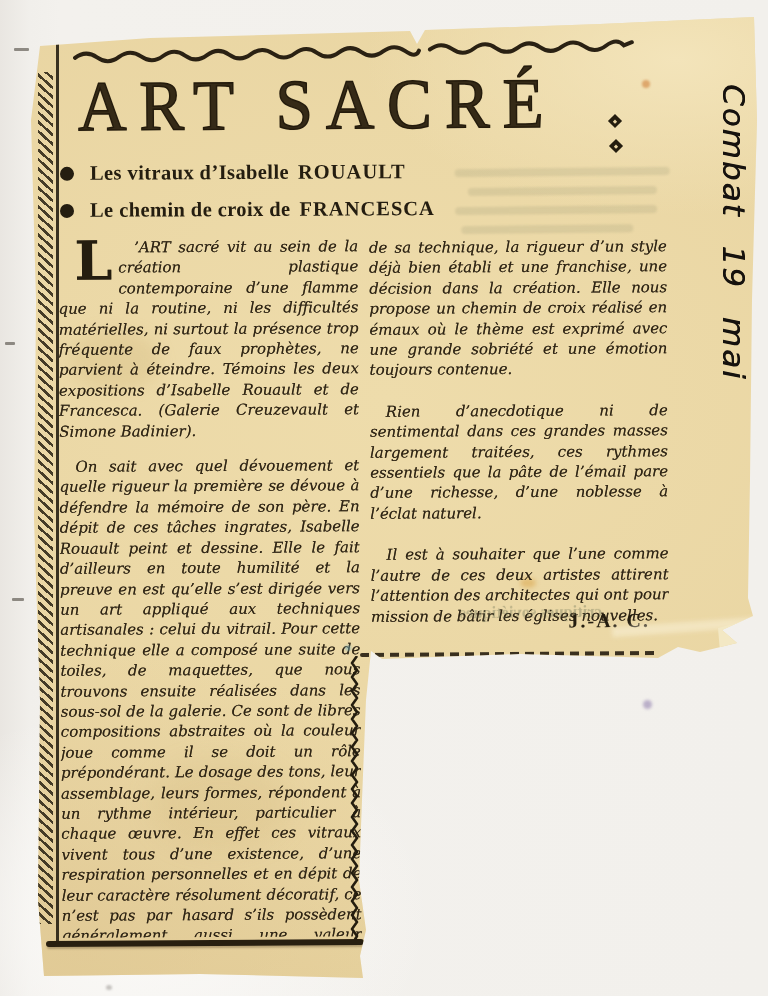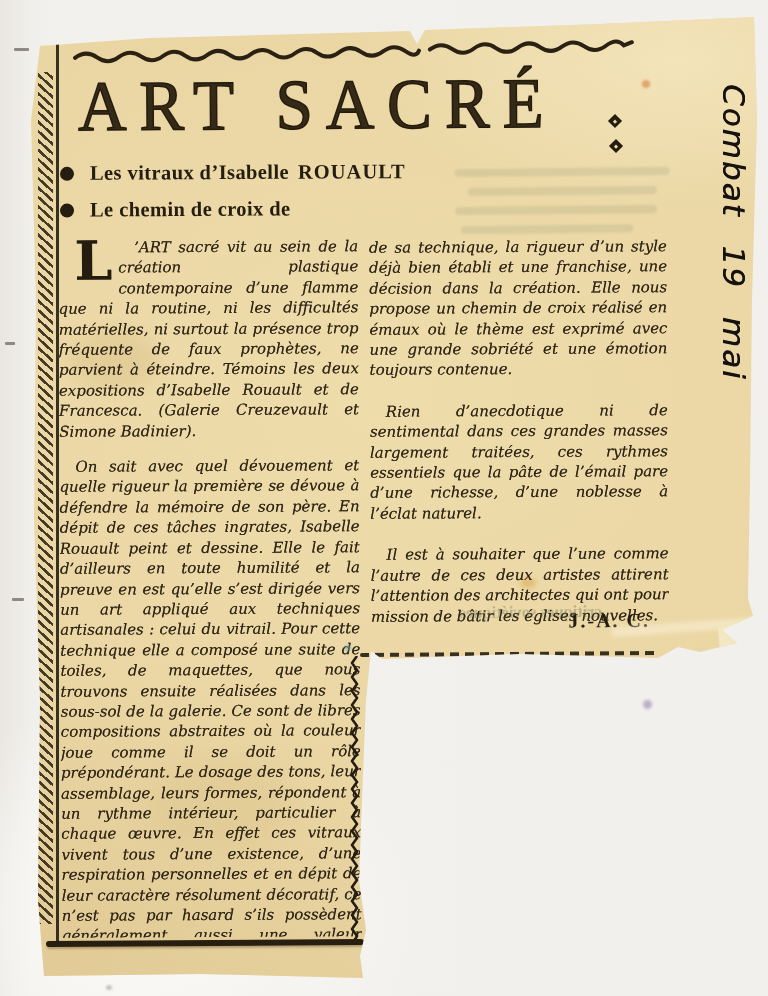--- a/index.html
+++ b/index.html
@@ -148,20 +148,21 @@
     <div class="diamond" style="left:611px;top:141px;"></div>
 
     <div class="headline" style="top:161px;">
       <span class="bullet"></span>
       <span>Les vitraux d’Isabelle</span>
       <span class="name">ROUAULT</span>
     </div>
     <div class="headline" style="top:198px;">
       <span class="bullet"></span>
       <span>Le chemin de croix de</span>
+      <span class="name">FRANCESCA</span>
     </div>
 
     <div class="col left" style="left:60px;top:237px;height:700px;overflow:hidden;">
       <p class="dropcap-p"><span class="dropcap">L</span><span>’ART sacré vit au sein de la création plastique contemporaine d’une flamme que ni la routine, ni les difficultés matérielles, ni surtout la présence trop fréquente de faux prophètes, ne parvient à éteindre. Témoins les deux expositions d’Isabelle Rouault et de Francesca. (Galerie Creuzevault et Simone Badinier).</span></p>
       <p>On sait avec quel dévouement et quelle rigueur la première se dévoue à défendre la mémoire de son père. En dépit de ces tâches ingrates, Isabelle Rouault peint et dessine. Elle le fait d’ailleurs en toute humilité et la preuve en est qu’elle s’est dirigée vers un art appliqué aux techniques artisanales : celui du vitrail. Pour cette technique elle a composé une suite de toiles, de maquettes, que nous trouvons ensuite réalisées dans les sous-sol de la galerie. Ce sont de libres compositions abstraites où la couleur joue comme il se doit un rôle prépondérant. Le dosage des tons, leur assemblage, leurs formes, répondent à un rythme intérieur, particulier à chaque œuvre. En effet ces vitraux vivent tous d’une existence, d’une respiration personnelles et en dépit de leur caractère résolument décoratif, ce n’est pas par hasard s’ils possèdent généralement aussi une valeur mystique.</p>
 
     </div>
 
     <div class="col right" style="left:370px;top:237px;width:298px;height:420px;overflow:hidden;">
       <p style="text-indent:0;">de sa technique, la rigueur d’un style déjà bien établi et une franchise, une décision dans la création. Elle nous propose un chemin de croix réalisé en émaux où le thème est exprimé avec une grande sobriété et une émotion toujours contenue.</p>

